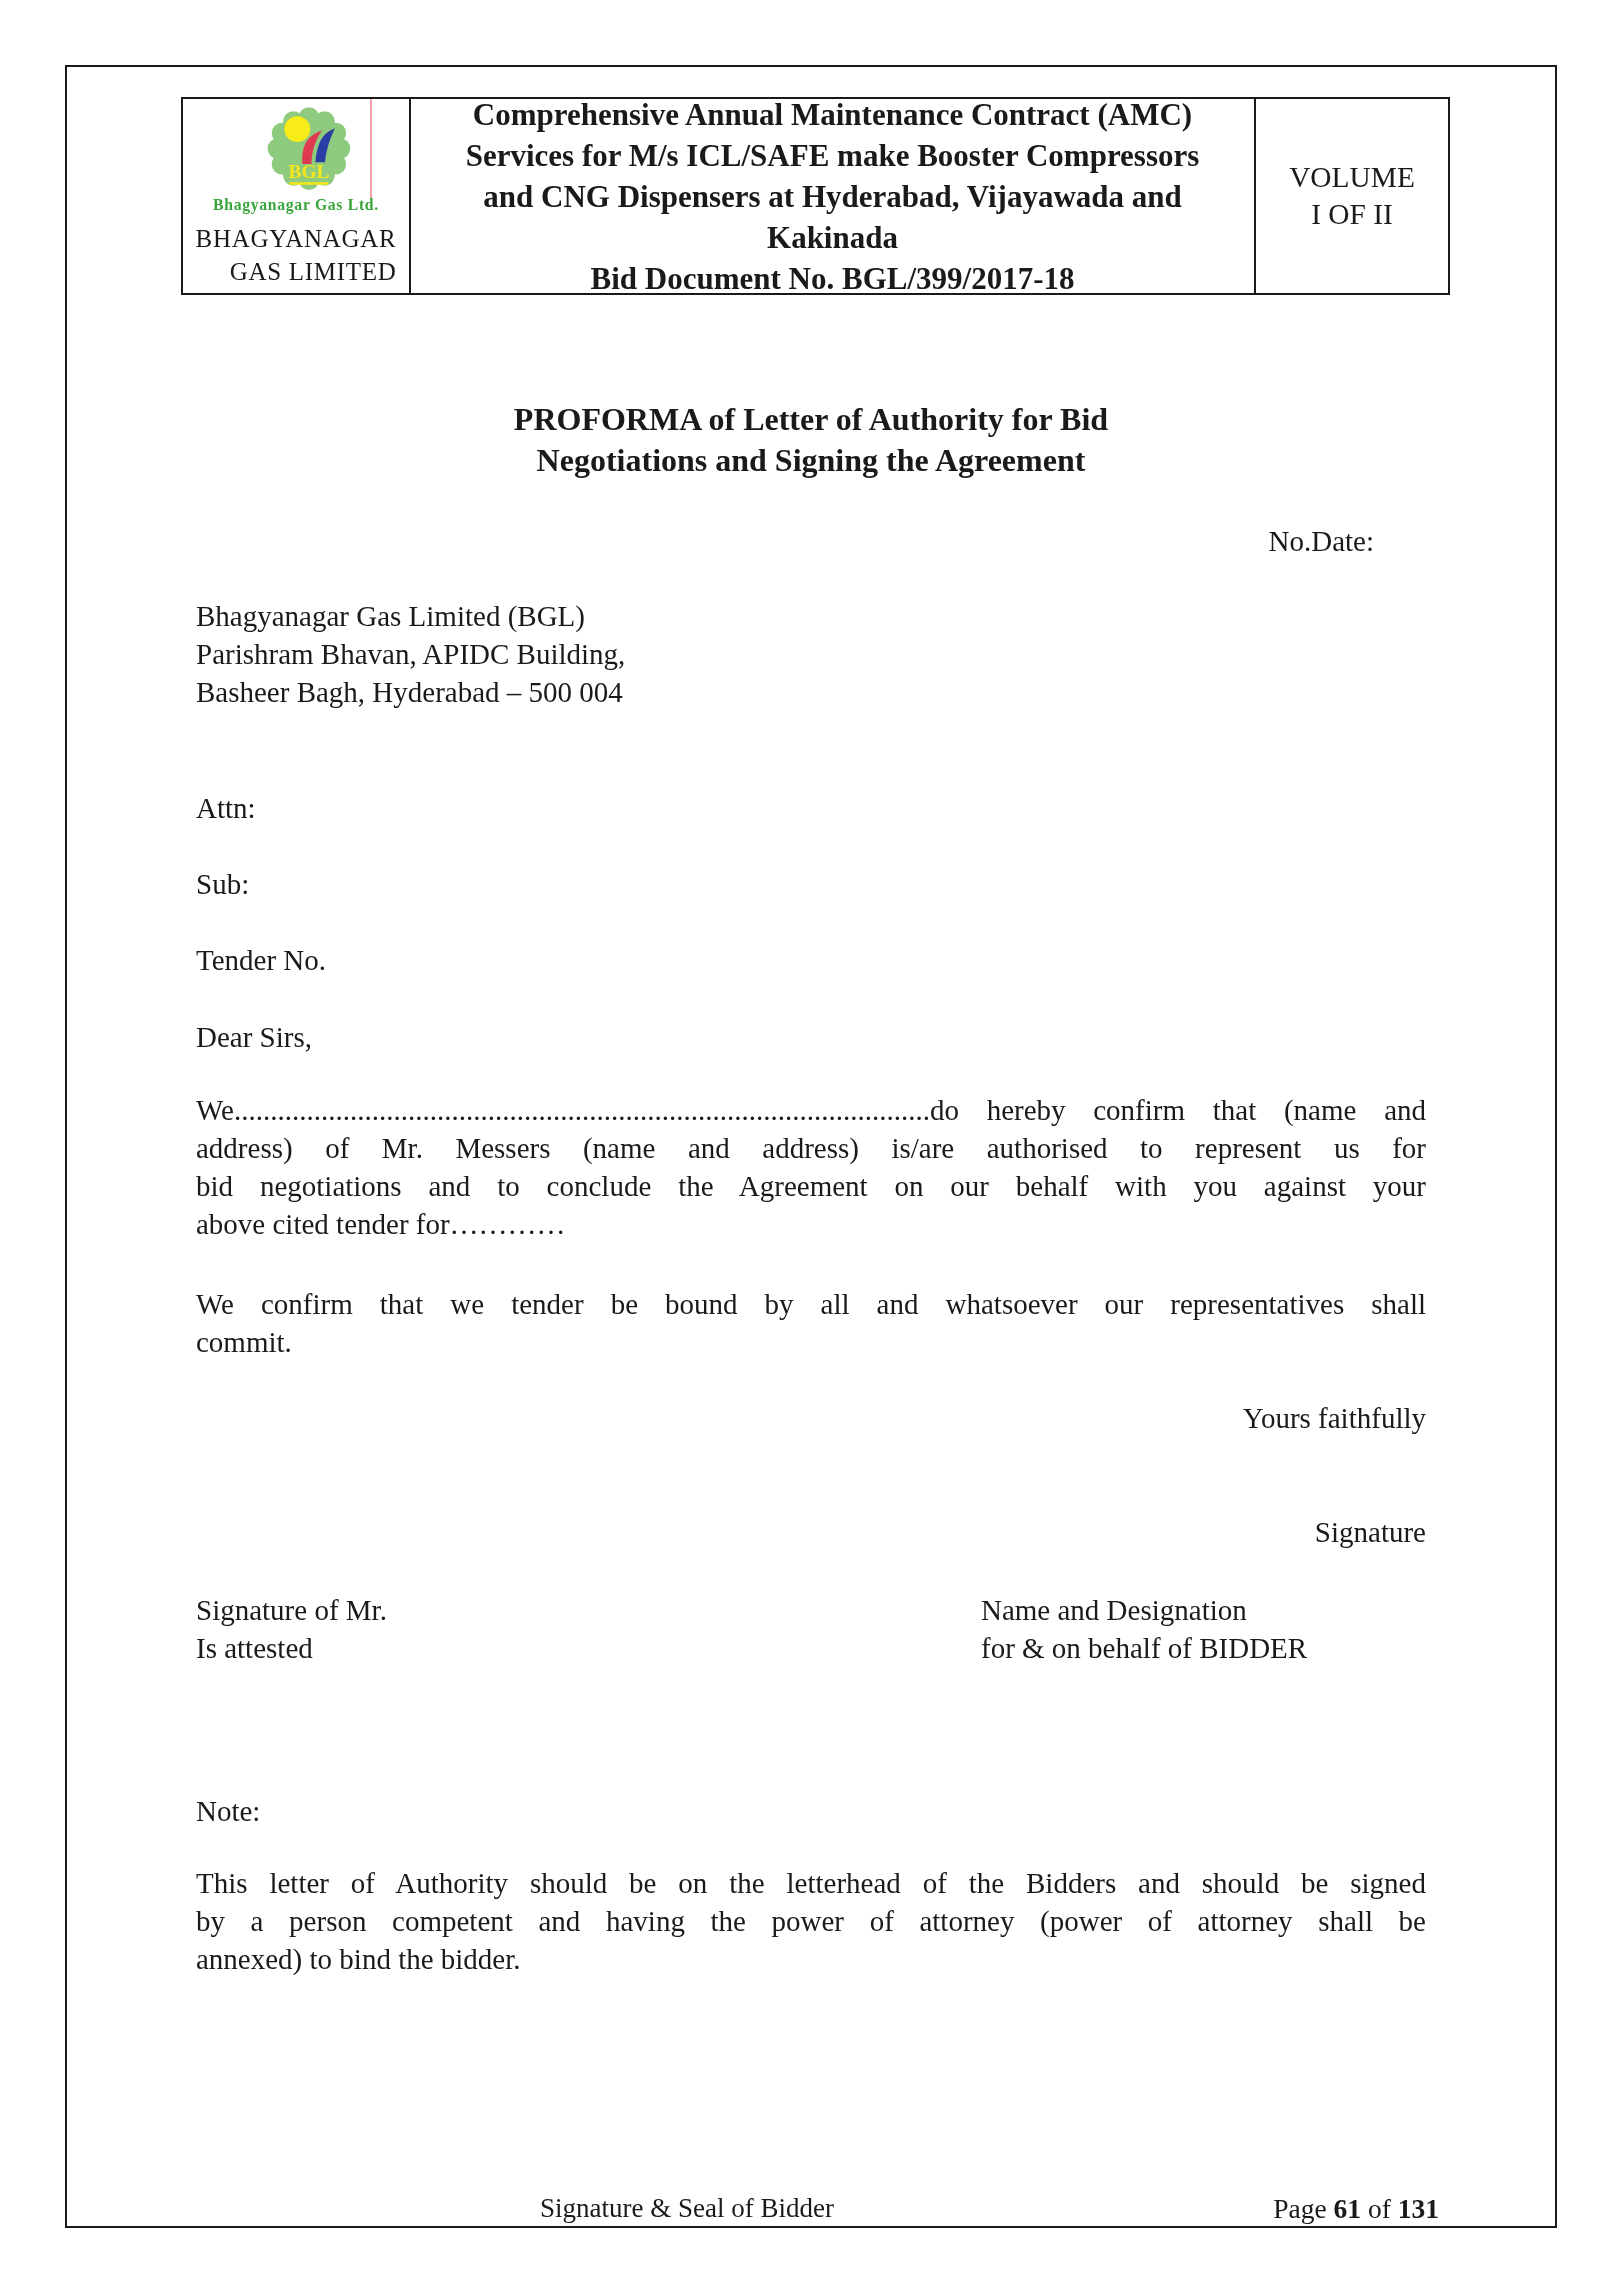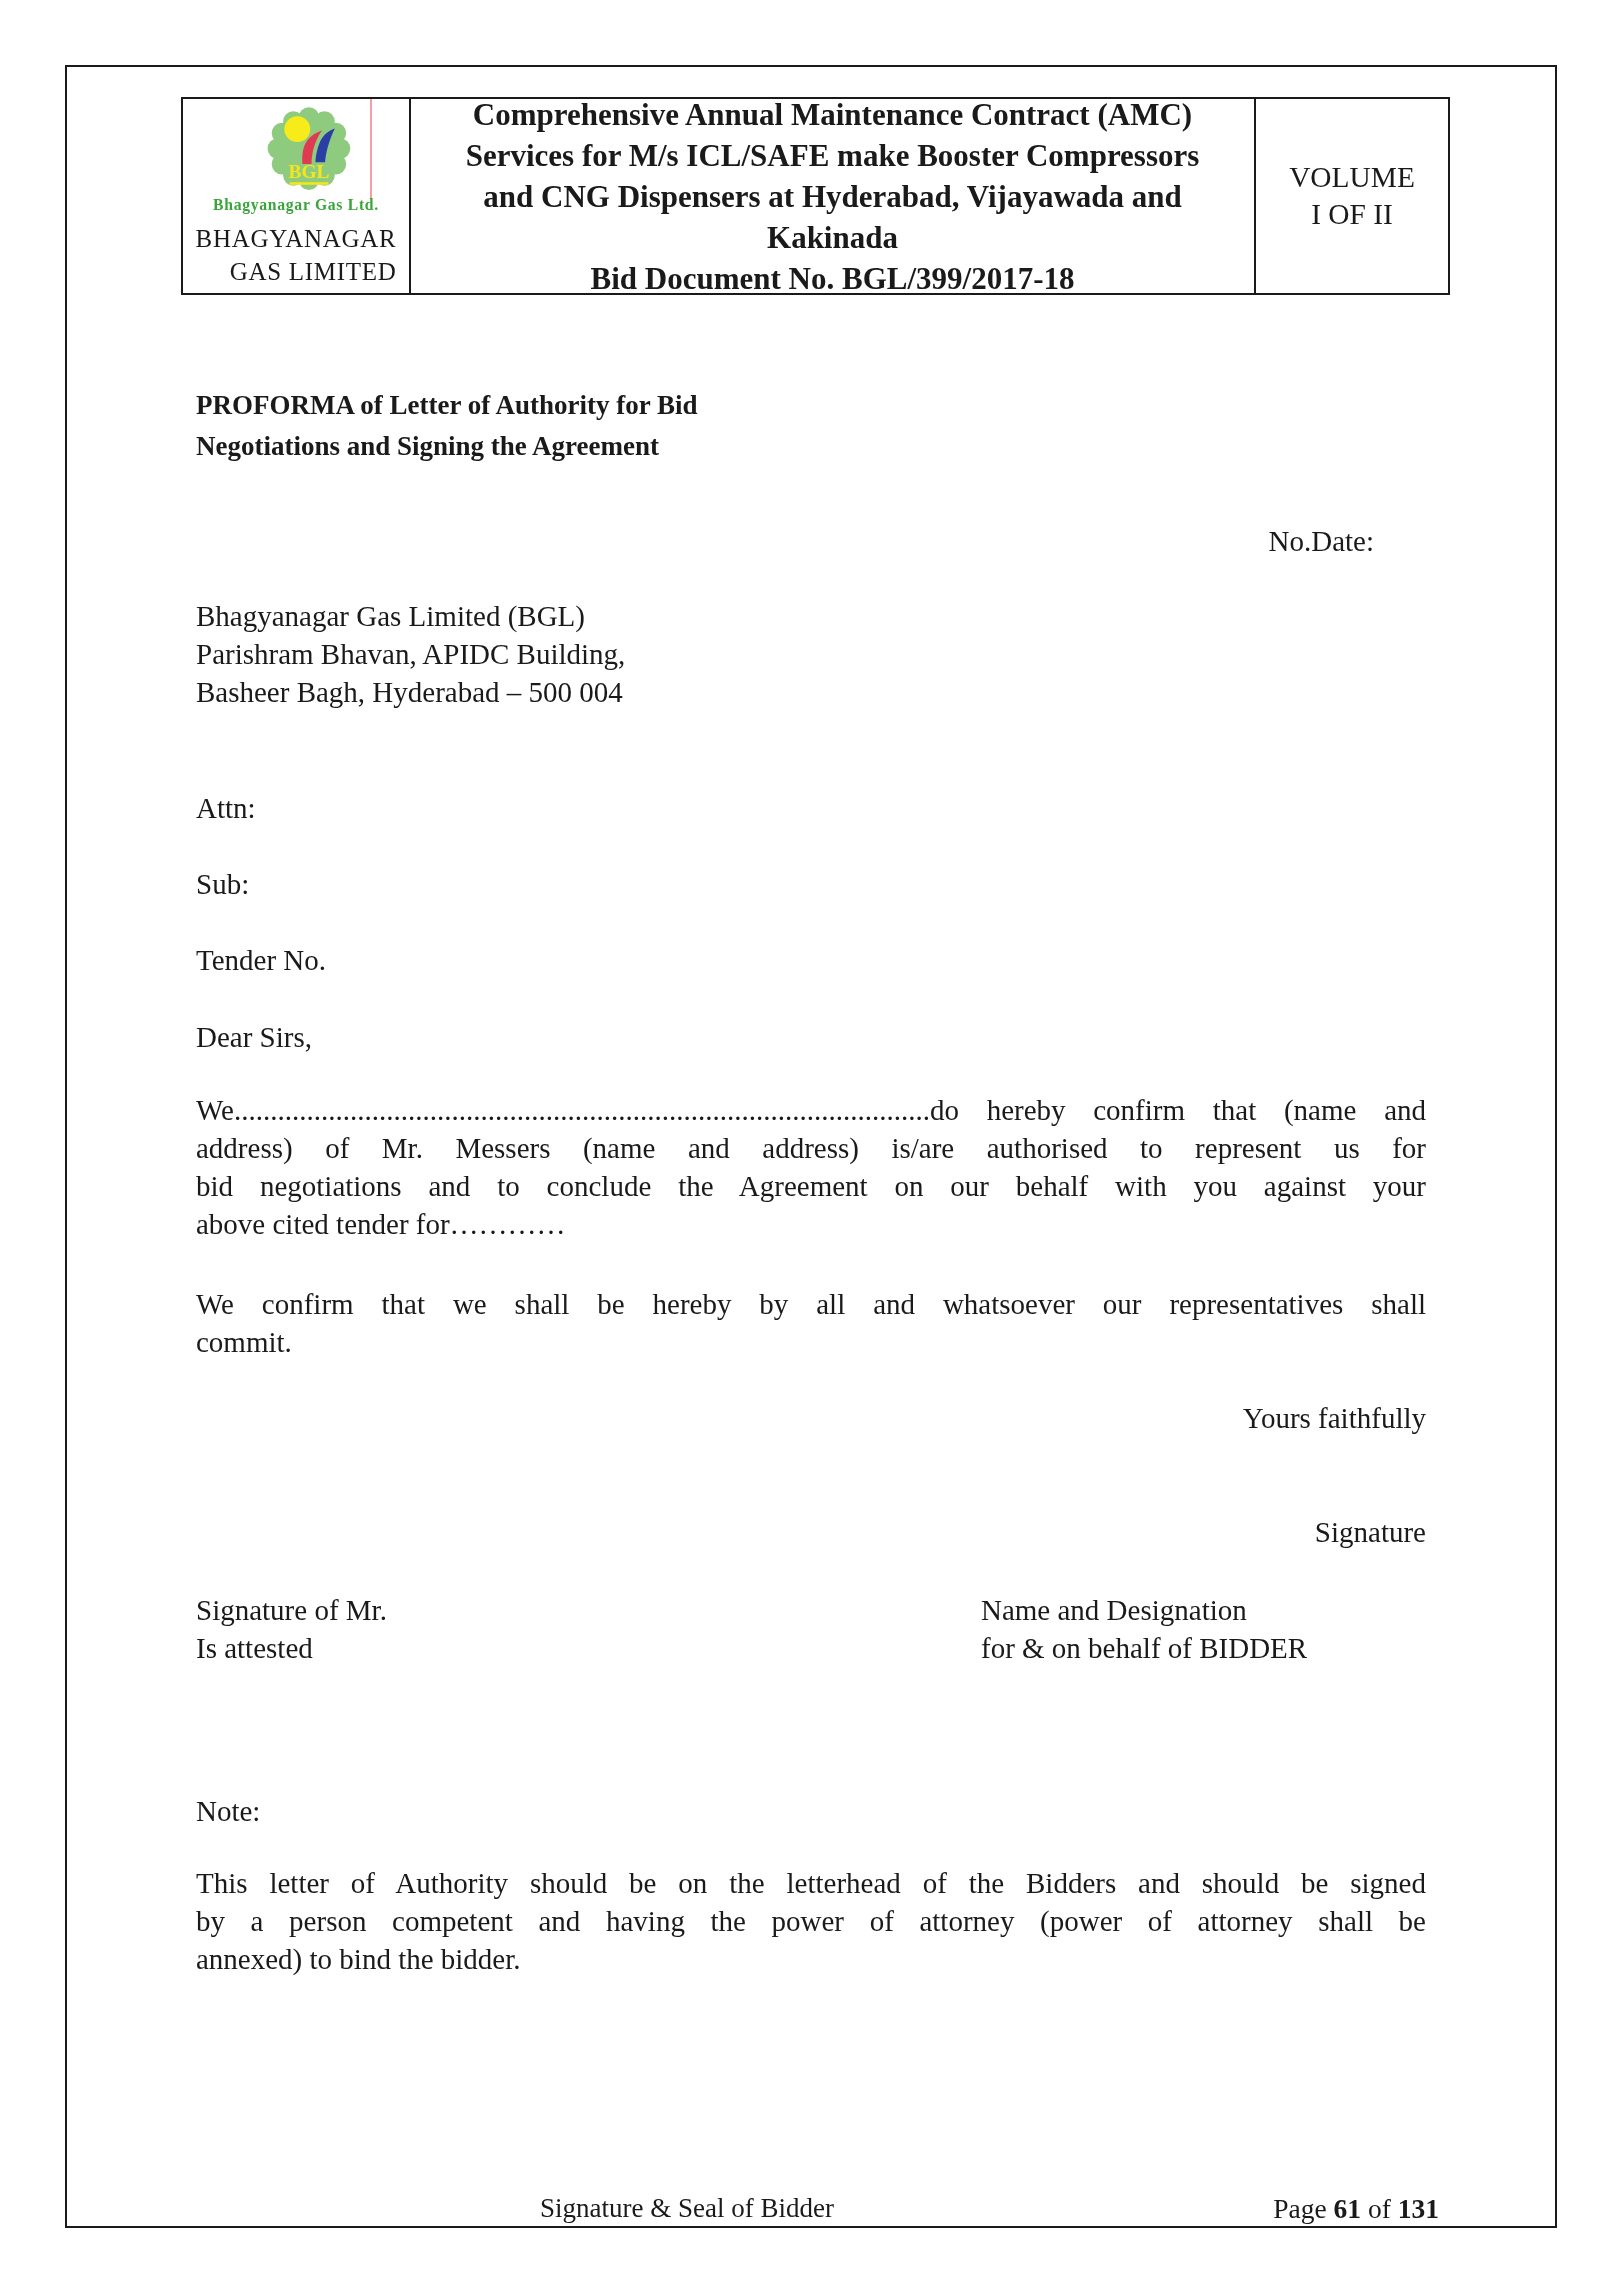--- a/index.html
+++ b/index.html
@@ -68,21 +68,21 @@
   .pink-line{
     left:370px; top:99px;
     width:2px; height:99px;
     background:#f2a0a6;
   }
   
   .body-block{left:196px; width:1230px; font-size:29px; line-height:38px;}
   .bold{font-weight:bold;}
   .right{text-align:right;}
   .jline{text-align:justify; text-align-last:justify;}
-  .heading{top:385px; font-weight:bold; font-size:27px; line-height:41px; text-align:left;}
+  .heading{top:399px; font-weight:bold; font-size:32px; line-height:41px; text-align:center;}
   .no-date{top:522px; display:flex; justify-content:flex-end;}
   .date-label{padding-right:52px;}
   .address{top:597px;}
   .attn{top:789px;}
   .sub{top:865px;}
   .tender{top:941px;font-family:Liberation Serif, serif;}
   .dear{top:1018px;}
   .para1{top:1091px;}
   .para2{top:1285px;}
   .yours{top:1399px;}
@@ -178,21 +178,21 @@
   <div class="abs body-block dear">Dear Sirs,</div>
 
   <div class="abs body-block para1">
     <div class="jline">We................................................................................................do hereby confirm that (name and</div>
     <div class="jline">address) of Mr. Messers (name and address) is/are authorised to represent us for</div>
     <div class="jline">bid negotiations and to conclude the Agreement on our behalf with you against your</div>
     <div>above cited tender for…………</div>
   </div>
 
   <div class="abs body-block para2">
-    <div class="jline">We confirm that we shall be hereby by all and whatsoever our representatives shall</div>
+    <div class="jline">We confirm that we tender be bound by all and whatsoever our representatives shall</div>
     <div>commit.</div>
   </div>
 
   <div class="abs body-block yours right">Yours faithfully</div>
   <div class="abs body-block signature right">Signature</div>
 
   <div class="abs body-block sig-row">
     <div class="sig-left">
       <div>Signature of Mr.</div>
       <div>Is attested</div>

